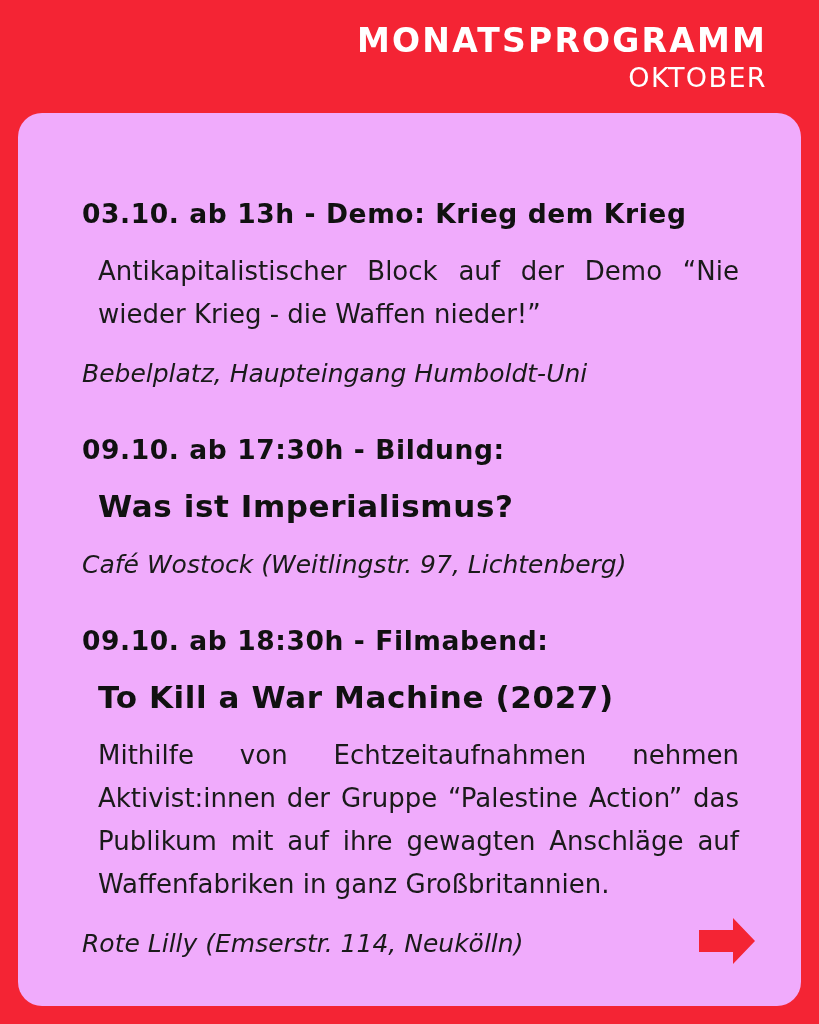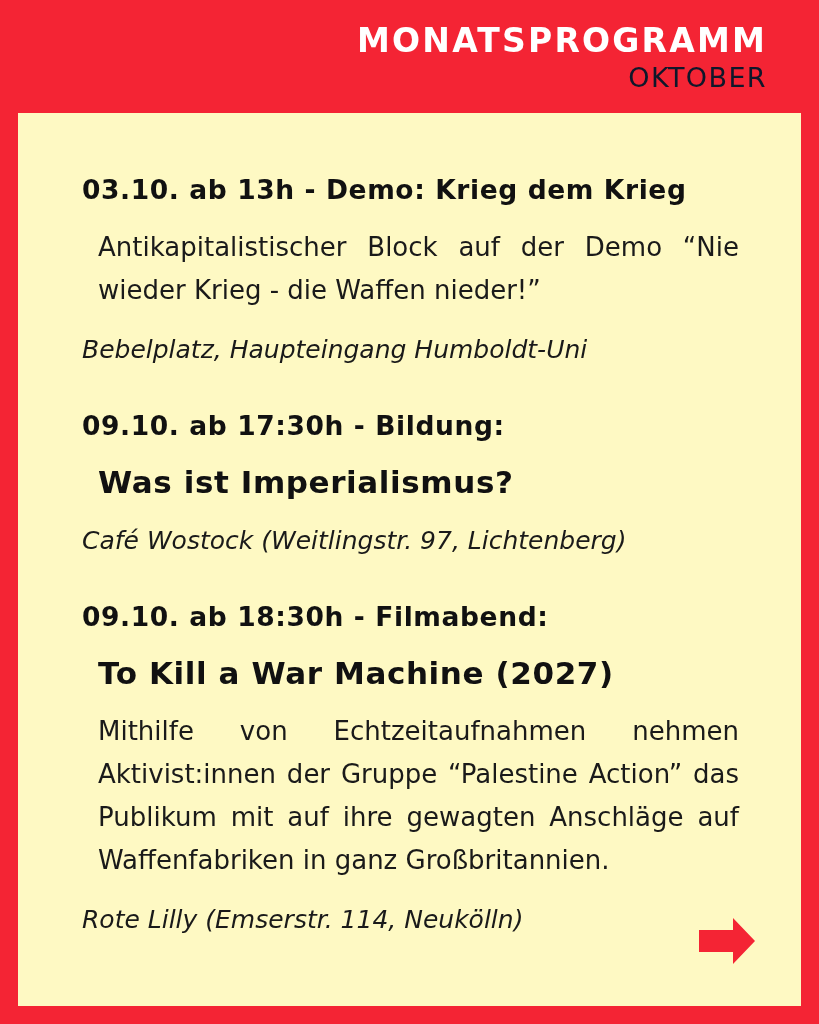--- a/index.html
+++ b/index.html
@@ -33,38 +33,39 @@
   .header-title {
     color: #ffffff;
     font-family: "DejaVu Sans", sans-serif;
     font-weight: bold;
     font-size: 33px;
     letter-spacing: 2.2px;
     line-height: 38px;
     margin: 0;
   }
   .header-sub {
-    color: #0f172a;
+    color: #ffffff;
     font-family: "DejaVu Sans", sans-serif;
     font-weight: normal;
     font-size: 27px;
     letter-spacing: 1.4px;
     line-height: 32px;
     margin: 2px 0 0 0;
   }
   .sheet {
     position: absolute;
     left: 18px;
     top: 113px;
     width: 783px;
     height: 893px;
-    background: #fef9c3;
+    background: #f0abfc;
     box-sizing: border-box;
-    padding: 56px 46px 0 64px;
+    padding: 80px 46px 0 64px;
     overflow: hidden;
+    border-radius: 24px;
   }
   .event {
     margin-bottom: 34px;
   }
   .event:last-of-type {
     margin-bottom: 0;
   }
   .ev-head {
     font-family: "DejaVu Sans", sans-serif;
     font-weight: bold;

